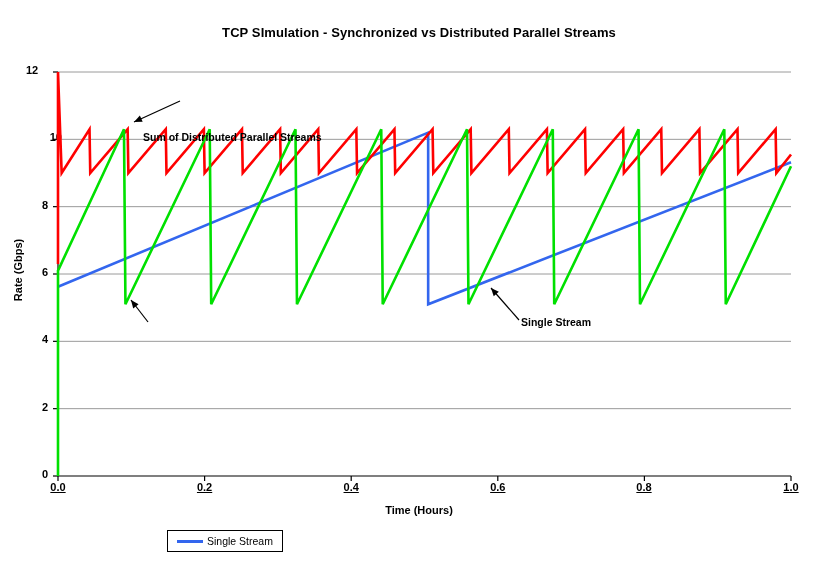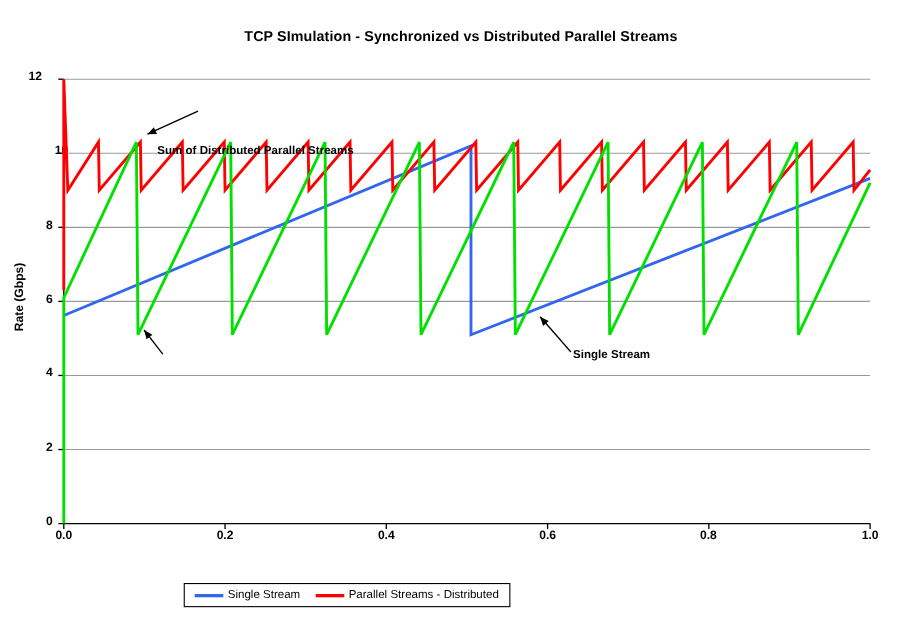--- a/index.html
+++ b/index.html
@@ -18,21 +18,21 @@
   .axis-label-y{
     position:absolute;left:-42px;top:264px;width:120px;text-align:center;
     font-size:11px;font-weight:bold;
     transform:rotate(-90deg);transform-origin:center center;
   }
   .plot-svg{position:absolute;left:0;top:0;}
 
   .ytick{position:absolute;font-size:11px;font-weight:bold;
          text-align:right;width:32px;}
   .xtick{position:absolute;font-size:11px;font-weight:bold;
-         text-align:center;width:50px;top:481px;}
+         text-align:center;width:50px;top:481px;text-decoration:underline;}
 
   .annot{position:absolute;font-size:10.5px;font-weight:bold;white-space:nowrap;}
   .annot-dist{left:143px;top:87px;margin-top:44px;}
   .annot-sync{left:143px;top:317px;}
   .annot-single{left:521px;top:316px;}
 
   .legend{
     position:absolute;left:167px;top:530px;
     border:1px solid #000;background:#fff;
     padding:4px 9px;display:flex;align-items:center;gap:0px;
@@ -44,20 +44,21 @@
 </style>
 </head>
 <body>
 
 <div id="root">
 
   <div class="chart-title">TCP SImulation - Synchronized vs Distributed Parallel Streams</div>
 
   <div class="axis-label-y">Rate (Gbps)</div>
 
+  <div class="axis-label-x">Time (Hours)</div>
 
   <div id="yticks">
       <div class="ytick" style="left: 16px; top: 468px;">0</div>
       <div class="ytick" style="left: 16px; top: 400.667px;">2</div>
       <div class="ytick" style="left: 16px; top: 333.333px;">4</div>
       <div class="ytick" style="left: 16px; top: 266px;">6</div>
       <div class="ytick" style="left: 16px; top: 198.667px;">8</div>
       <div class="ytick" style="left: 30px; top: 131.333px;">10</div>
       <div class="ytick" style="left: 16px; top: 64px; text-align: center;">12</div>
     </div>
@@ -118,19 +119,15 @@
   </svg>
 
   <div class="annot annot-dist">Sum of Distributed Parallel Streams</div>
   <div class="annot annot-single">Single Stream</div>
 
   <div class="legend" id="legend">
       <div class="legend-item">
         <span class="legend-swatch" style="background: rgb(51, 102, 238);"></span>
         <span class="legend-text">Single Stream</span>
       </div>
-      <div class="legend-item">
-        <span class="legend-swatch" style="background: rgb(255, 0, 0);"></span>
-        <span class="legend-text">Parallel Streams - Distributed</span>
-      </div>
     </div>
 
 </div>
 
 </body></html>

